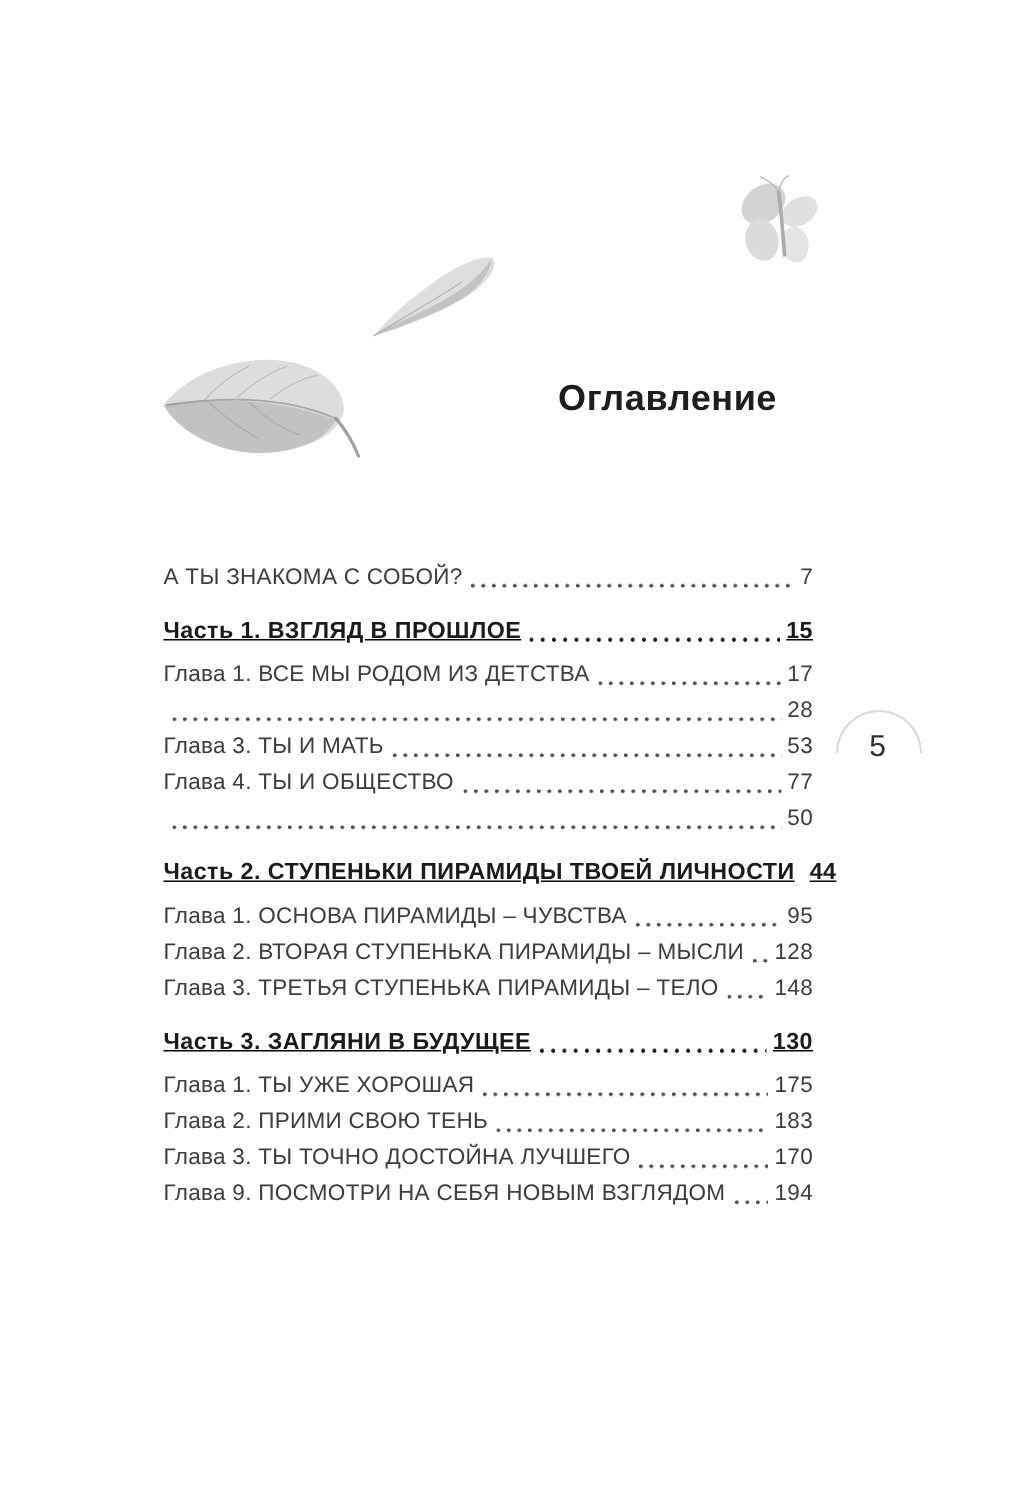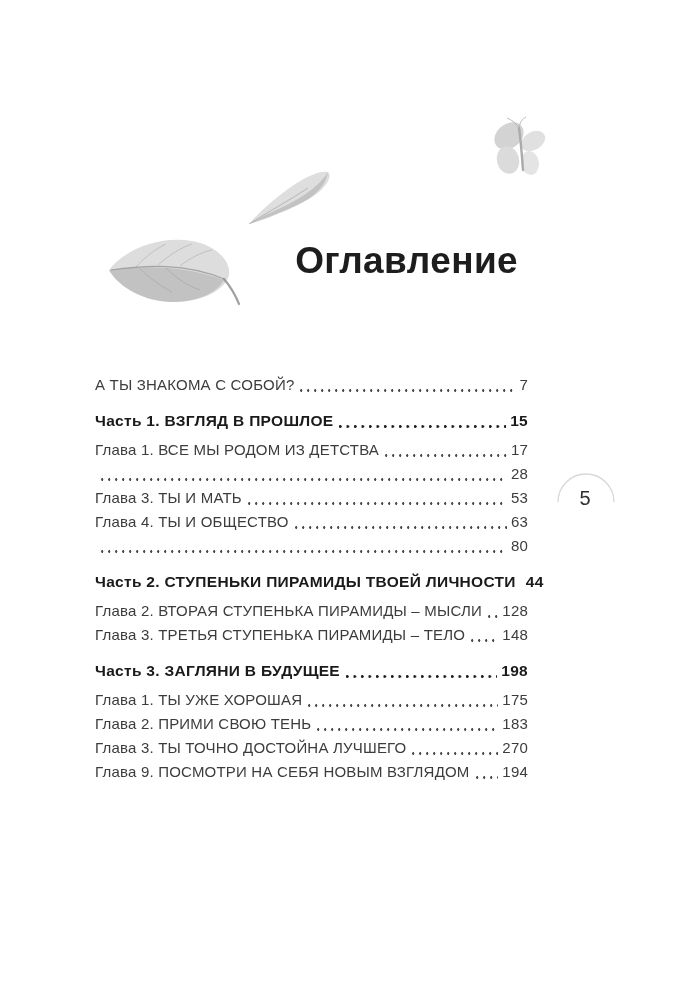--- a/index.html
+++ b/index.html
@@ -20,51 +20,51 @@
 
   
   .art{position:absolute;pointer-events:none;}
   .art.leaf-large{left:106px;top:234px;width:138px;height:80px;}
   .art.leaf-small{left:246px;top:166px;width:88px;height:64px;}
   .art.butterfly{left:492px;top:116px;width:58px;height:68px;}
 
   
   .page-title{
     position:absolute;
-    top:240px;
+    top:252px;
     right:164px;
-    font-size:37px;
+    font-size:24px;
     font-weight:600;
     letter-spacing:0.4px;
     color:#1d1d1d;
     white-space:nowrap;
   }
 
   
   .folio{position:absolute;left:556px;top:470px;width:60px;height:42px;}
   .folio svg{position:absolute;left:0;top:0;}
   .folio .num{
     position:absolute;left:0;top:18px;width:58px;
     text-align:center;font-size:20px;color:#303030;line-height:20px;
   }
 
   
   .toc{
     position:absolute;
-    left:95px;
+    left:109px;
     top:373px;
     width:433px;
     text-align:right;
   }
   .toc-row{
     display:flex;
     height:24px;
     align-items:stretch;
   }
-  .toc-row.part{margin-top:12px;margin-bottom:5px;}
+  .toc-row.part{margin-top:12px;margin-bottom:5px;text-decoration:underline;}
   .toc-row.standalone:not(:first-child){margin-top:12px;}
   .toc-row .label,
   .toc-row .num{
     line-height:24px;
     white-space:nowrap;
     font-size:15px;
     letter-spacing:0.2px;
     color:var(--text-color);
   }
   .toc-row.part .label,
@@ -155,60 +155,65 @@
     <span class="num">28</span>
   </div>
       <div class="toc-row chapter">
     <span class="label">Глава 3. ТЫ И МАТЬ</span>
     <span class="leader"></span>
     <span class="num">53</span>
   </div>
       <div class="toc-row chapter">
     <span class="label">Глава 4. ТЫ И ОБЩЕСТВО</span>
     <span class="leader"></span>
-    <span class="num">63</span>
-  </div>
-      <div class="toc-row chapter">
-    <span class="leader"></span>
-    <span class="num">80</span>
+    <span class="num">77</span>
+  </div>
+      <div class="toc-row chapter">
+    <span class="leader"></span>
+    <span class="num">50</span>
   </div>
       <div class="toc-row part">
     <span class="label">Часть 2. СТУПЕНЬКИ ПИРАМИДЫ ТВОЕЙ ЛИЧНОСТИ</span>
     <span class="leader"></span>
     <span class="num">44</span>
   </div>
       <div class="toc-row chapter">
+    <span class="label">Глава 1. ОСНОВА ПИРАМИДЫ – ЧУВСТВА</span>
+    <span class="leader"></span>
+    <span class="num">95</span>
+  </div>
+      <div class="toc-row chapter">
     <span class="label">Глава 2. ВТОРАЯ СТУПЕНЬКА ПИРАМИДЫ – МЫСЛИ</span>
     <span class="leader"></span>
     <span class="num">128</span>
   </div>
       <div class="toc-row chapter">
     <span class="label">Глава 3. ТРЕТЬЯ СТУПЕНЬКА ПИРАМИДЫ – ТЕЛО</span>
     <span class="leader"></span>
     <span class="num">148</span>
   </div>
       <div class="toc-row part">
     <span class="label">Часть 3. ЗАГЛЯНИ В БУДУЩЕЕ</span>
     <span class="leader"></span>
-    <span class="num">198</span>
+    <span class="num">130</span>
   </div>
       <div class="toc-row chapter">
     <span class="label">Глава 1. ТЫ УЖЕ ХОРОШАЯ</span>
     <span class="leader"></span>
     <span class="num">175</span>
   </div>
       <div class="toc-row chapter">
     <span class="label">Глава 2. ПРИМИ СВОЮ ТЕНЬ</span>
     <span class="leader"></span>
     <span class="num">183</span>
   </div>
       <div class="toc-row chapter">
     <span class="label">Глава 3. ТЫ ТОЧНО ДОСТОЙНА ЛУЧШЕГО</span>
     <span class="leader"></span>
-    <span class="num">270</span>
+    <span class="num">170</span>
   </div>
       <div class="toc-row chapter">
     <span class="label">Глава 9. ПОСМОТРИ НА СЕБЯ НОВЫМ ВЗГЛЯДОМ</span>
     <span class="leader"></span>
     <span class="num">194</span>
   </div>
     </div>
 
 </div>
 

